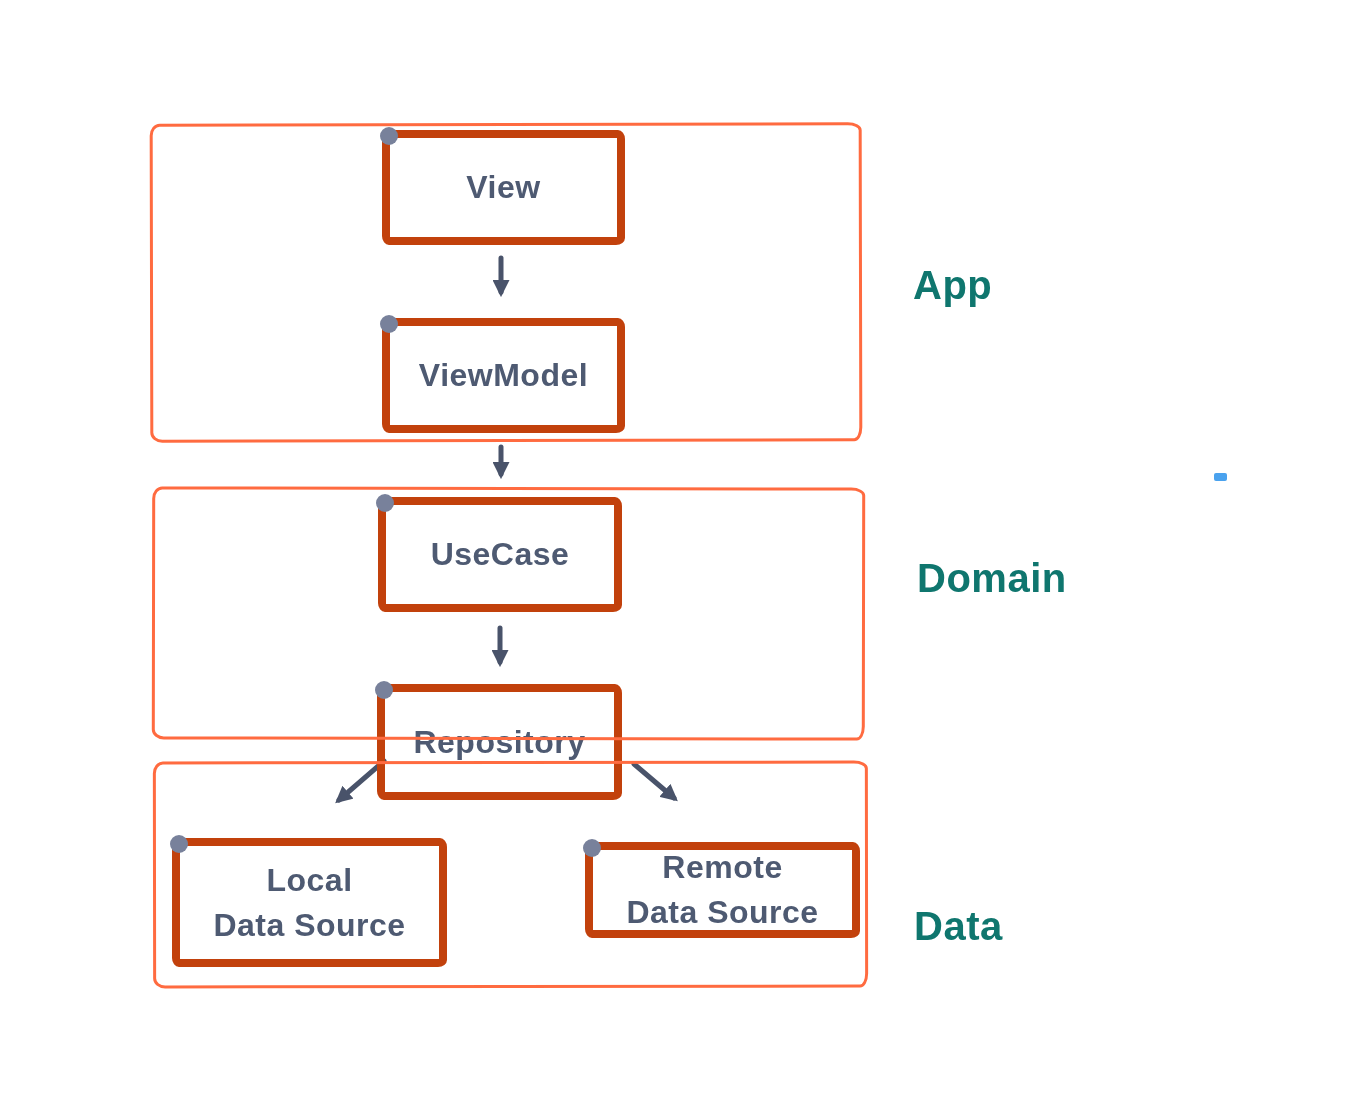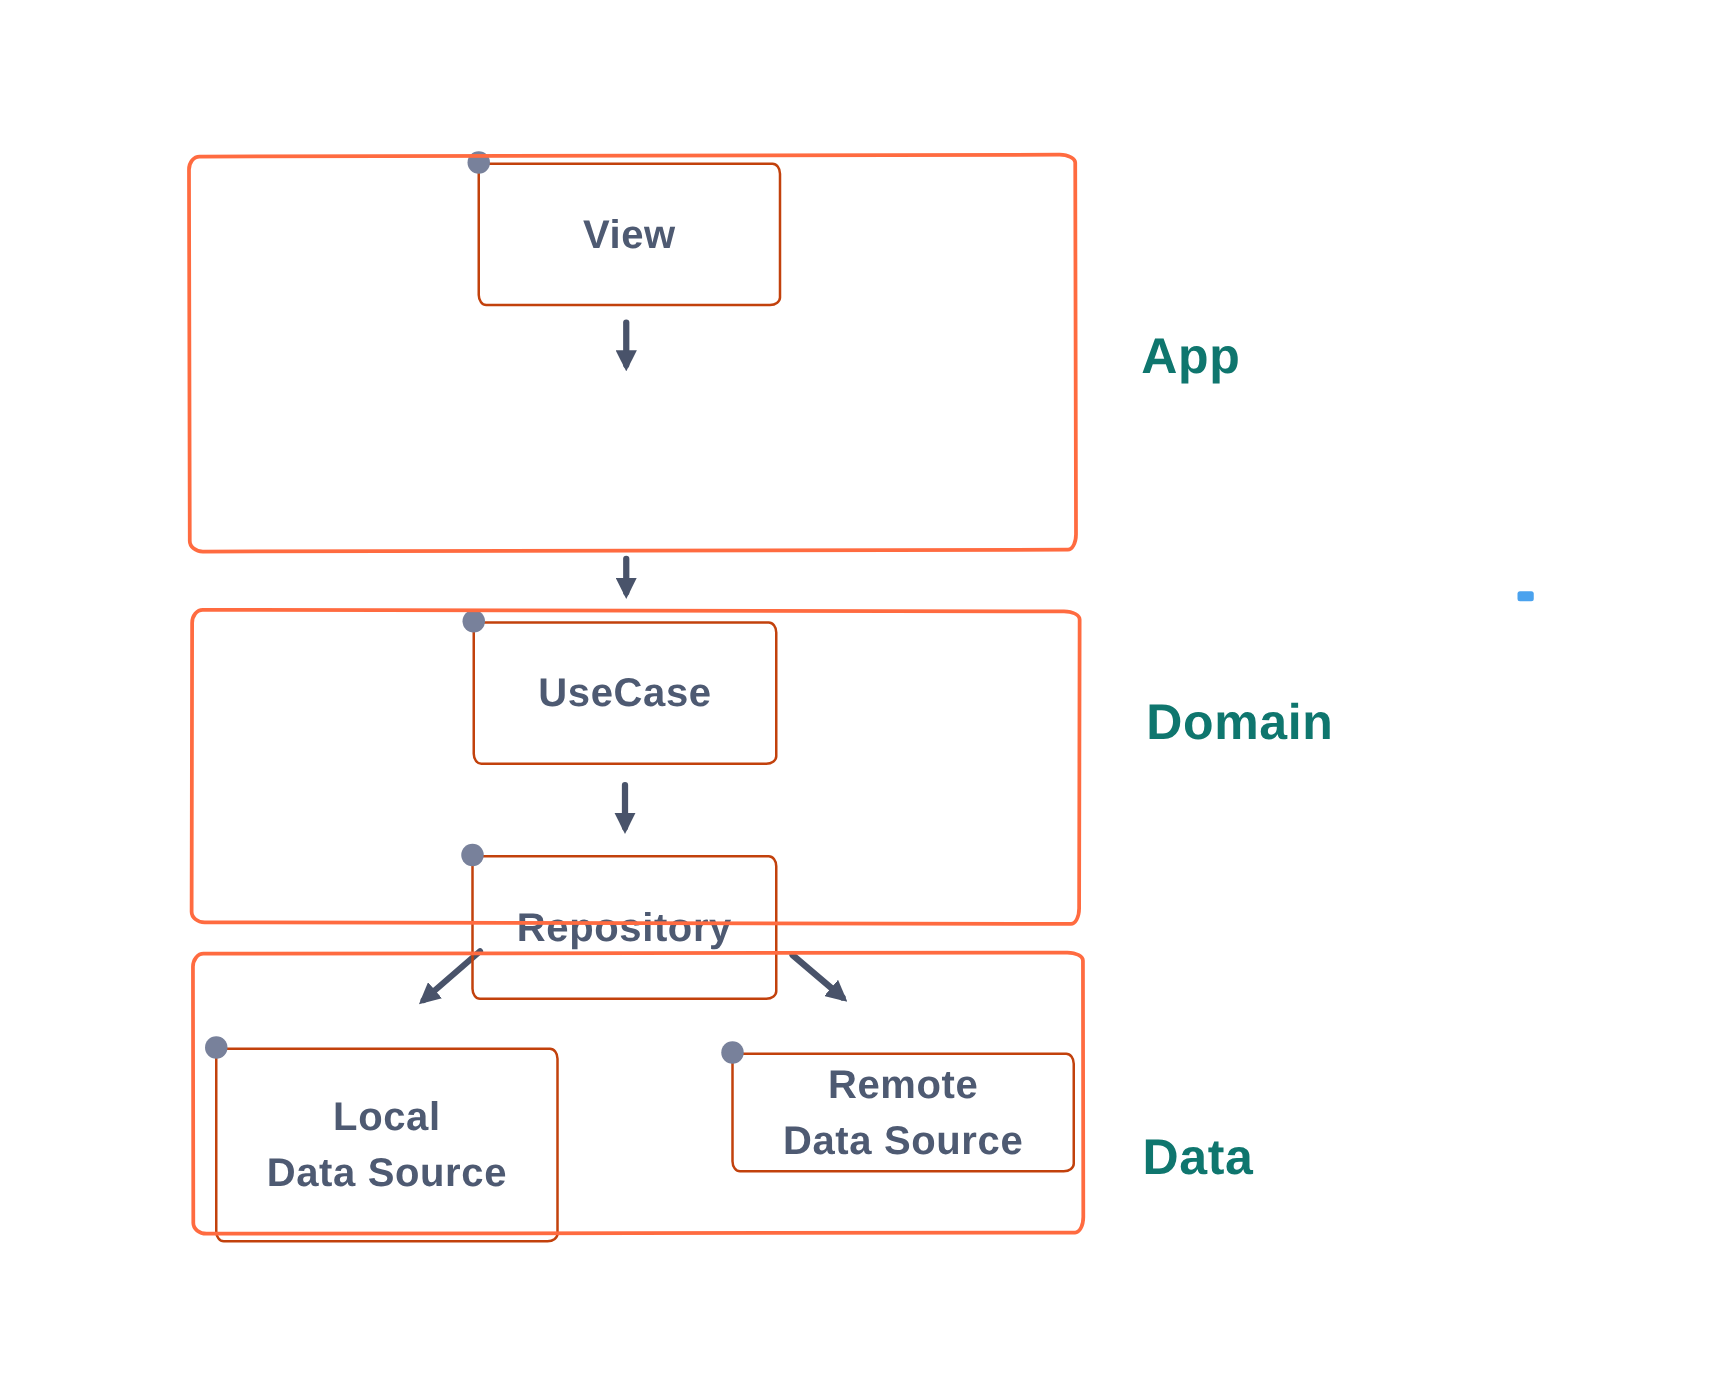--- a/index.html
+++ b/index.html
@@ -26,21 +26,21 @@
   .edge-line {
     stroke: #49536a;
     stroke-width: 5;
     stroke-linecap: round;
     fill: none;
   }
   
   .node {
     position: absolute;
     z-index: 3;
-    border: 2px solid #c2410c;
+    border: 8px solid #c2410c;
     border-radius: 9px 7px 9px 7px / 7px 9px 7px 9px;
     background: transparent;
     display: flex;
     align-items: center;
     justify-content: center;
     box-sizing: border-box;
   }
   .node-label {
     color: #4e5a72;
     font-size: 32px;
@@ -56,21 +56,21 @@
     top: -11px;
     width: 18px;
     height: 18px;
     border-radius: 50%;
     background: #78819b;
   }
   #node-view       { left: 382px; top: 130px; width: 243px; height: 115px; }
   #node-viewmodel  { left: 382px; top: 318px; width: 243px; height: 115px; }
   #node-usecase    { left: 378px; top: 497px; width: 244px; height: 115px; }
   #node-repository { left: 377px; top: 684px; width: 245px; height: 116px; }
-  #node-local      { left: 172px; top: 838px; width: 275px; height: 156px; }
+  #node-local      { left: 172px; top: 838px; width: 275px; height: 129px; }
   #node-remote     { left: 585px; top: 842px; width: 275px; height: 96px; }
   
   .layer-box {
     position: absolute;
     z-index: 4;
     border: 3px solid #ff6b40;
     border-radius: 10px 14px 8px 12px / 12px 8px 14px 10px;
     background: transparent;
     box-sizing: border-box;
     pointer-events: none;
@@ -119,20 +119,24 @@
     <line class="edge-line" x1="500" y1="628" x2="500" y2="662" marker-end="url(#arrowhead)"></line>
     <line class="edge-line" x1="384" y1="761" x2="339" y2="800" marker-end="url(#arrowhead)"></line>
     <line class="edge-line" x1="634" y1="764" x2="674" y2="798" marker-end="url(#arrowhead)"></line>
   </svg>
 
   <div class="node" id="node-view">
     <span class="pen-dot"></span>
     <span class="node-label">View</span>
   </div>
 
+  <div class="node" id="node-viewmodel">
+    <span class="pen-dot"></span>
+    <span class="node-label">ViewModel</span>
+  </div>
 
   <div class="node" id="node-repository">
     <span class="pen-dot"></span>
     <span class="node-label">Repository</span>
   </div>
 
   <div class="node" id="node-usecase">
     <span class="pen-dot"></span>
     <span class="node-label">UseCase</span>
   </div>

